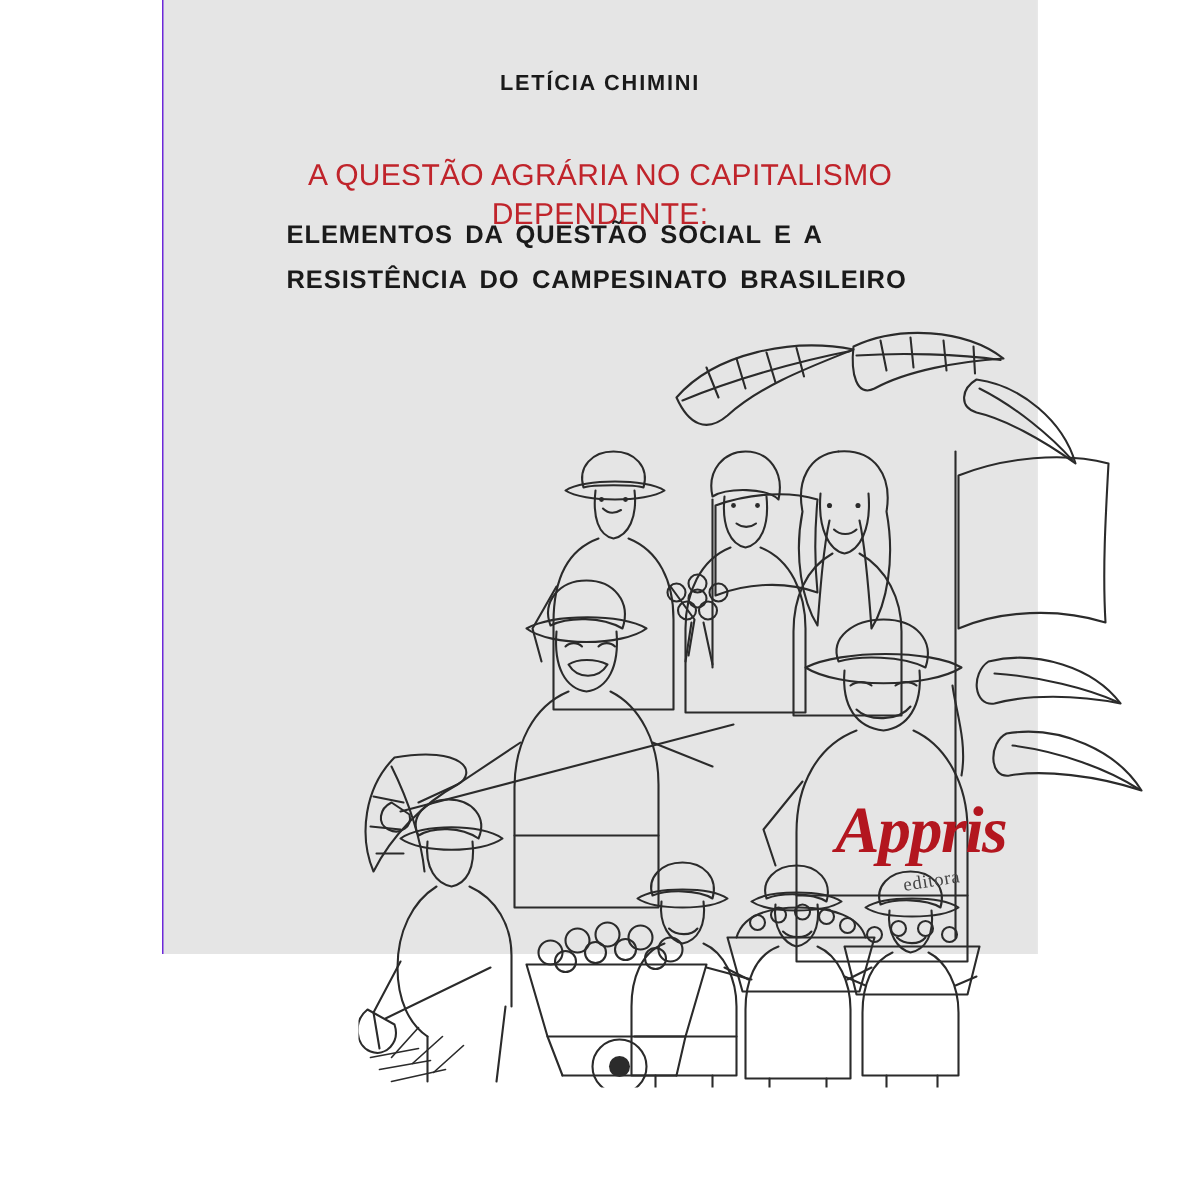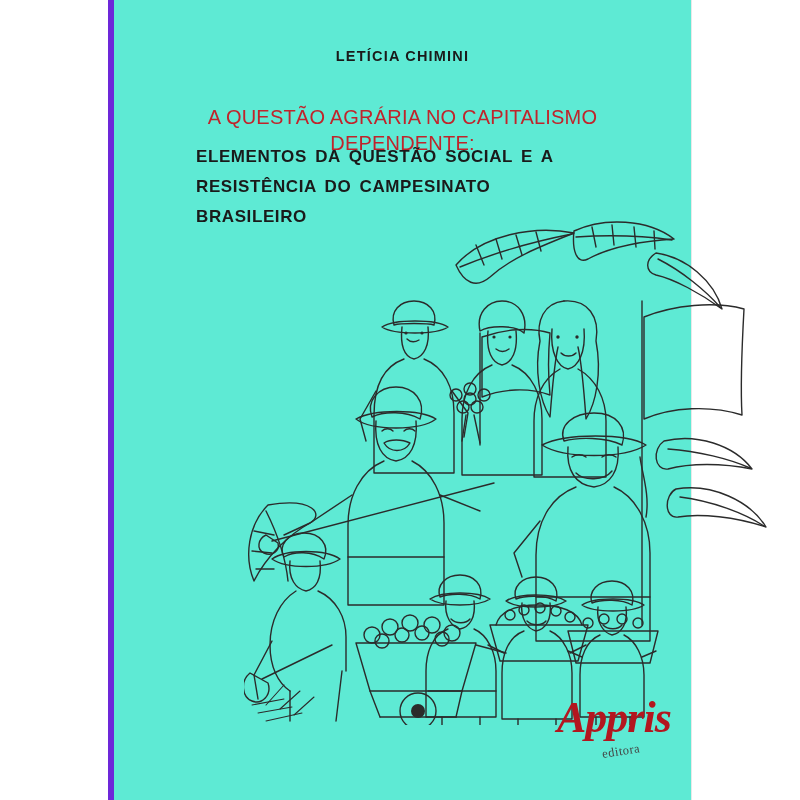--- a/index.html
+++ b/index.html
@@ -19,23 +19,23 @@
     height: 800px;
     background: #ffffff;
     box-sizing: border-box;
   }
   
   .page-sheet {
     position: absolute;
     left: 108px;
     top: 0px;
     width: 584px;
-    height: 800px;
-    background: #5eead4;
-    border-left: 6px solid #6d28d9;
+    height: 636px;
+    background: #e5e5e5;
+    border-left: 1px solid #6d28d9;
     border-right: 1px solid #e8e8e8;
     box-sizing: border-box;
   }
   .author {
     position: absolute;
     left: 0;
     right: 0;
     top: 48px;
     text-align: center;
     font-size: 14.5px;

